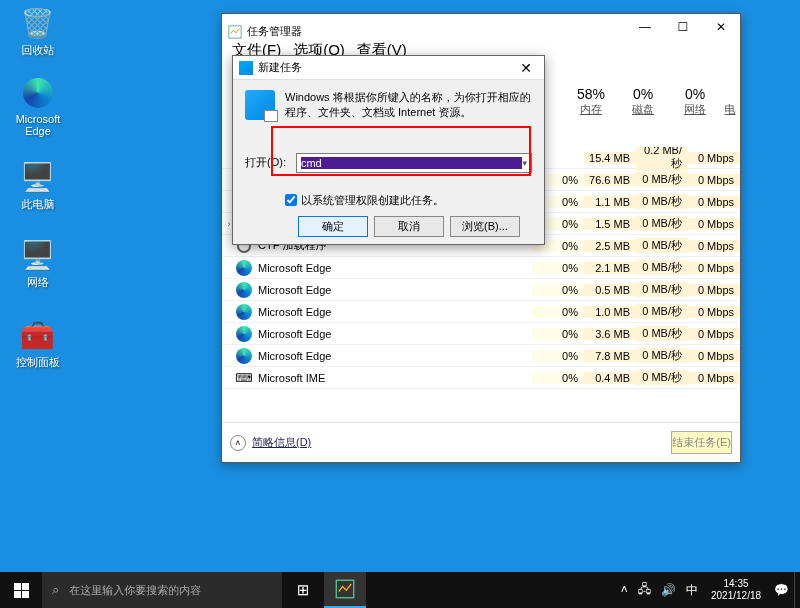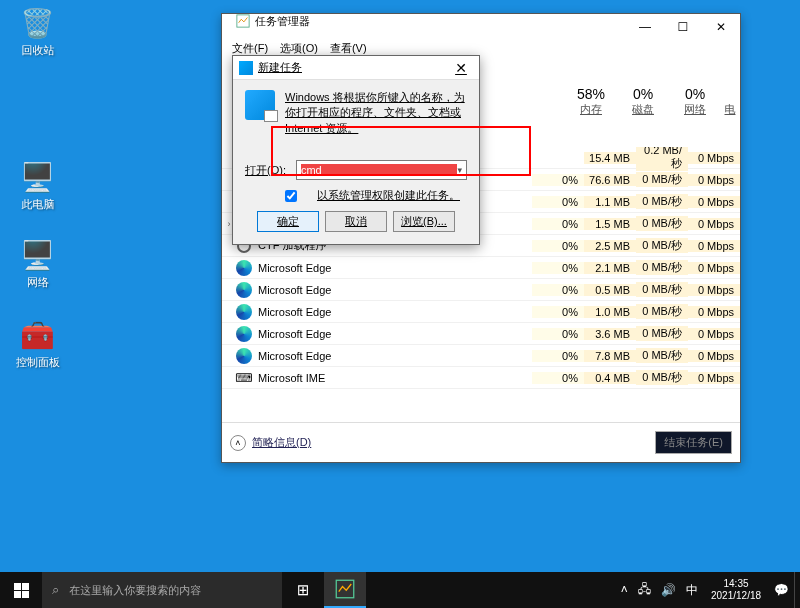--- a/index.html
+++ b/index.html
@@ -6,60 +6,60 @@
 body { width: 800px; height: 608px; overflow: hidden; background: #1a8ee0; position: relative; }
 
 
 .desktop { position: absolute; top: 0; left: 0; width: 100%; height: calc(100% - 36px); }
 .di { position: absolute; width: 56px; text-align: center; color: white; font-size: 11px; cursor: pointer; }
 .di .ico { width: 34px; height: 34px; margin: 0 auto 3px; display: flex; align-items: center; justify-content: center; font-size: 28px; }
 .di .txt { text-shadow: 1px 1px 2px rgba(0,0,0,0.5); }
 
 
 .tm { position: absolute; left: 221px; top: 13px; width: 520px; height: 450px; background: white; border: 1px solid #555; box-shadow: 0 3px 10px rgba(0,0,0,0.3); }
-.tm-tb { height: 25px; display: flex; align-items: flex-start; padding-left: 14px; }
+.tm-tb { height: 25px; display: flex; align-items: flex-end; padding-left: 6px; }
 .tm-tb .ti { width: 14px; height: 14px; margin-right: 5px; }
 .tm-title { font-size: 11px; flex: 1; }
 .wbtns { display: flex; }
 .wbtn { width: 38px; height: 25px; display: flex; align-items: center; justify-content: center; font-size: 12px; cursor: pointer; }
-.tm-menu { height: 20px; display: flex; padding-left: 6px; font-size: 11px; gap: 4px; }
+.tm-menu { height: 20px; display: flex; padding-left: 6px; font-size: 15px; gap: 4px; }
 .tm-menu span { padding: 2px 4px; cursor: pointer; }
 .tm-body { position: relative; height: calc(100% - 90px); }
 .tm-head { position: absolute; right: 1px; top: 25px; display: flex; font-size: 11px; align-items: center; }
 .tm-head .hc { width: 52px; text-align: center; padding: 2px 0; }
 .tm-head .hc .pct { font-size: 14px; }
 .tm-head .hc .lab { font-size: 11px; color: #555; text-decoration: underline; }
 .tm-list { position: absolute; top: 88px; left: 0; right: 0; bottom: 0; overflow: hidden; font-size: 11px; }
 .tm-row { display: flex; align-items: center; height: 22px; border-bottom: 1px solid #f0f0f0; }
 .tm-row .exp { width: 14px; text-align: center; color: #666; font-size: 9px; }
 .tm-row .ric { width: 16px; height: 16px; margin-right: 4px; display:flex; align-items:center; justify-content:center; font-size:12px; }
 .tm-row .nm { flex: 1; padding-left: 2px; }
 .tm-row .c { width: 52px; text-align: right; padding-right: 6px; background: #fff4d6; }
 .tm-row .c.cpu { background: #fffce8; }
 .tm-foot { position: absolute; bottom: 0; left: 0; right: 0; height: 40px; border-top: 1px solid #ddd; display: flex; align-items: center; padding: 0 8px; font-size: 11px; justify-content: space-between; }
 .tm-foot .fl { display:flex; align-items:center; gap:6px; }
 .tm-foot .circ { width:16px; height:16px; border:1px solid #888; border-radius:50%; display:flex; align-items:center; justify-content:center; font-size:9px; }
-.endbtn { border: 1px solid #aaa; padding: 3px 8px; background: #0f172a; color:#888; }
-
-
-.dlg { position: absolute; left: 232px; top: 55px; width: 248px; height: 190px; background: #f0f0f0; border: 1px solid #666; box-shadow: 0 3px 12px rgba(0,0,0,0.4); text-decoration: underline; }
+.endbtn { border: 1px solid #aaa; padding: 3px 0; background: #fef9c3; color:#888; }
+
+
+.dlg { position: absolute; left: 232px; top: 55px; width: 313px; height: 190px; background: #f0f0f0; border: 1px solid #666; box-shadow: 0 3px 12px rgba(0,0,0,0.4); }
 .dlg-tb { height: 24px; background: white; display: flex; align-items: center; padding-left: 6px; border-bottom: 1px solid #e0e0e0; }
 .dlg-tb .di2 { width: 14px; height: 14px; margin-right: 5px; background: linear-gradient(135deg,#0af,#08d); }
 .dlg-title { font-size: 11px; flex: 1; }
 .dlg-x { width: 36px; height: 24px; display:flex; align-items:center; justify-content:center; font-size: 14px; cursor:pointer; }
 .dlg-body { padding: 10px 12px; font-size: 11px; }
-.dlg-msg { display: flex; gap: 10px; align-items: flex-start; margin-bottom: 24px; }
+.dlg-msg { display: flex; gap: 10px; align-items: flex-start; margin-bottom: 32px; }
 .dlg-run-ico { width: 30px; height: 30px; flex-shrink: 0; background: linear-gradient(135deg,#2af,#08d); border-radius: 3px; position:relative; }
 .dlg-run-ico::after{content:"";position:absolute;right:-3px;bottom:-2px;width:12px;height:10px;background:#fff;border:1px solid #888;}
 .dlg-field { display: flex; align-items: center; gap: 10px; }
 .dlg-field label { font-size: 11px; }
 .combo { flex: 1; height: 20px; border: 1px solid #7a7a7a; background: white; display:flex; align-items:center; padding: 0 4px; position:relative; }
-.combo input { border:none; outline:none; flex:1; font-size:11px; background:#ef4444; color:white; width: 30px; }
+.combo input { border:none; outline:none; flex:1; font-size:11px; background:#4c1d95; color:white; width: 30px; }
 .combo .dd { font-size: 9px; color: #555; }
-.chk-row { margin-top: 8px; padding-left: 40px; display:flex; align-items:center; gap:20px; font-size:11px; }
+.chk-row { margin-top: 20px; padding-left: 40px; display:flex; align-items:center; gap:4px; font-size:11px; }
 .chk-row input { width:12px; height:12px; }
 .highlight-box { position:absolute; left:38px; top:70px; width:260px; height:50px; border:2px solid red; pointer-events:none; }
 .dlg-btns { display:flex; justify-content:flex-end; gap:6px; padding: 8px 12px 0; }
 .dlg-btns button { width: 70px; height: 21px; font-size: 11px; border: 1px solid #888; background: #e8e8e8; cursor:pointer; }
 .dlg-btns button.primary { border: 1px solid #0078d7; background: #e5f1fb; text-align: center; }
 
 
 .taskbar { position: absolute; bottom: 0; left: 0; right: 0; height: 36px; background: #111; display: flex; align-items: center; color: white; font-size: 11px; }
 .start { width: 42px; height: 100%; display:flex; align-items:center; justify-content:center; cursor:pointer; }
 .win-logo { width: 15px; height: 15px; display: grid; grid-template: 1fr 1fr / 1fr 1fr; gap: 1px; }
@@ -78,20 +78,27 @@
 .cog{width:14px;height:14px;border-radius:50%;border:2px solid #666;position:relative;}
 </style>
 </head>
 <body>
 
 <div class="desktop">
   <div class="di" style="left:10px;top:6px">
       <div class="ico">🗑️</div>
       <div class="txt">回收站</div>
     </div>
+  <div class="di" style="left:10px;top:76px">
+      <div class="ico">
+        <div class="edge-ico" style="width:30px;height:30px"></div>
+      </div>
+      <div class="txt" style="white-space:pre-line">Microsoft
+Edge</div>
+    </div>
   <div class="di" style="left:10px;top:160px">
       <div class="ico">🖥️</div>
       <div class="txt">此电脑</div>
     </div>
   <div class="di" style="left:10px;top:238px">
       <div class="ico">🖥️</div>
       <div class="txt">网络</div>
     </div>
   <div class="di" style="left:10px;top:318px">
       <div class="ico">🧰</div>

